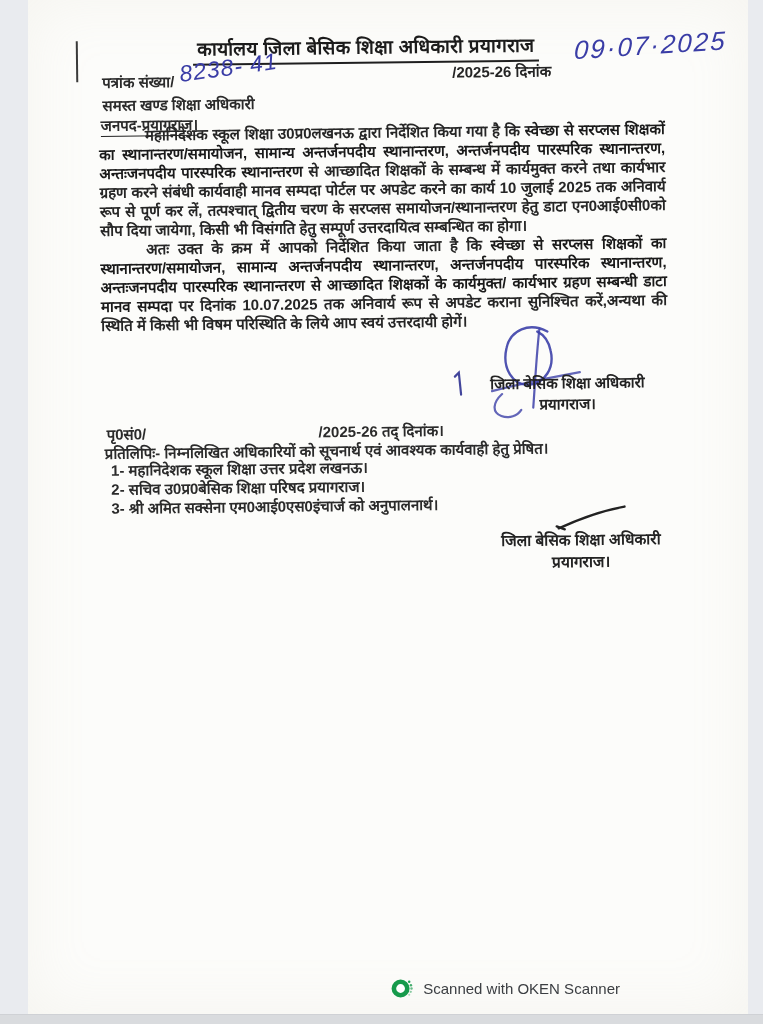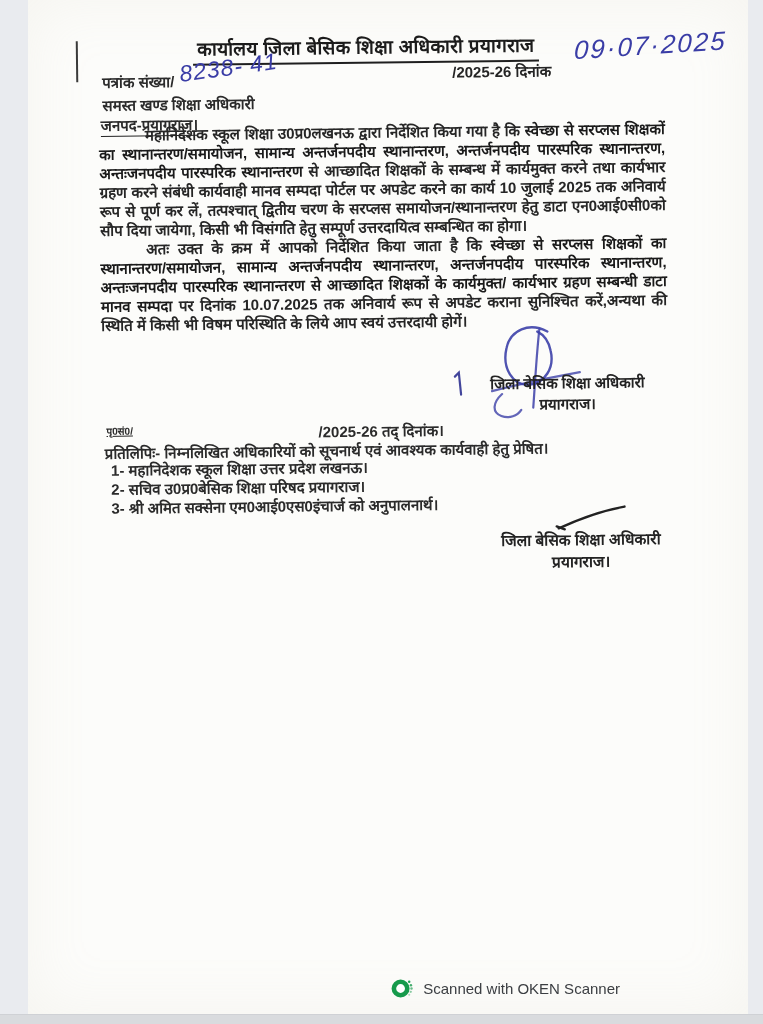--- a/index.html
+++ b/index.html
@@ -20,21 +20,21 @@
   .hw-refno{left:153px;top:52px;font-size:23px;letter-spacing:1px;transform:rotate(-7deg);}
   .addr1{left:76px;top:91px;font-size:15px;font-weight:700;}
   .addr2{left:74px;top:111px;font-size:15px;font-weight:700;}
   .addr2 span{display:inline-block;border-bottom:1.5px solid #222;padding-bottom:1px;}
   .body-text{left:72px;top:122px;width:566px;font-size:15px;line-height:19px;
              text-align:justify;font-weight:600;color:#262626;}
   .body-text p{margin:0;text-indent:46px;}
   .seg-b{font-weight:800;color:#1a1a1a;}
   .sig-mid{left:420px;top:374px;width:235px;text-align:center;font-size:15px;font-weight:700;line-height:21px;color:#232323;}
   .sig-bottom{left:430px;top:531px;width:238px;text-align:center;font-size:15.5px;font-weight:700;line-height:22px;color:#232323;}
-  .endorse-ref-l{left:76px;top:420px;font-size:10px;font-weight:700;text-decoration:underline;}
+  .endorse-ref-l{left:76px;top:420px;font-size:15px;font-weight:700;}
   .endorse-ref-r{left:288px;top:420px;font-size:15px;font-weight:700;}
   .copy-note{left:74px;top:439px;font-size:15px;font-weight:700;width:600px;}
   .recipients{left:80px;top:458px;font-size:15px;font-weight:600;line-height:18.8px;width:600px;}
   .svg-ink{pointer-events:none;}
   .footer-bar{position:absolute;left:28px;top:977px;width:604px;display:flex;justify-content:flex-end;
               align-items:center;gap:9px;padding-right:12px;box-sizing:border-box;}
   .footer-text{font-size:15px;color:#3b3e42;font-family:"Liberation Sans",sans-serif;}
   .bottom-strip{position:absolute;left:0;top:1014px;width:763px;height:10px;background:#d9dbde;border-top:1px solid #cfd1d5;}
 </style>
 </head>

